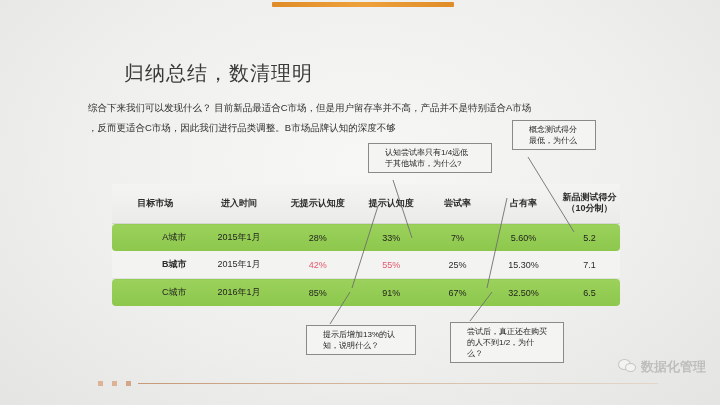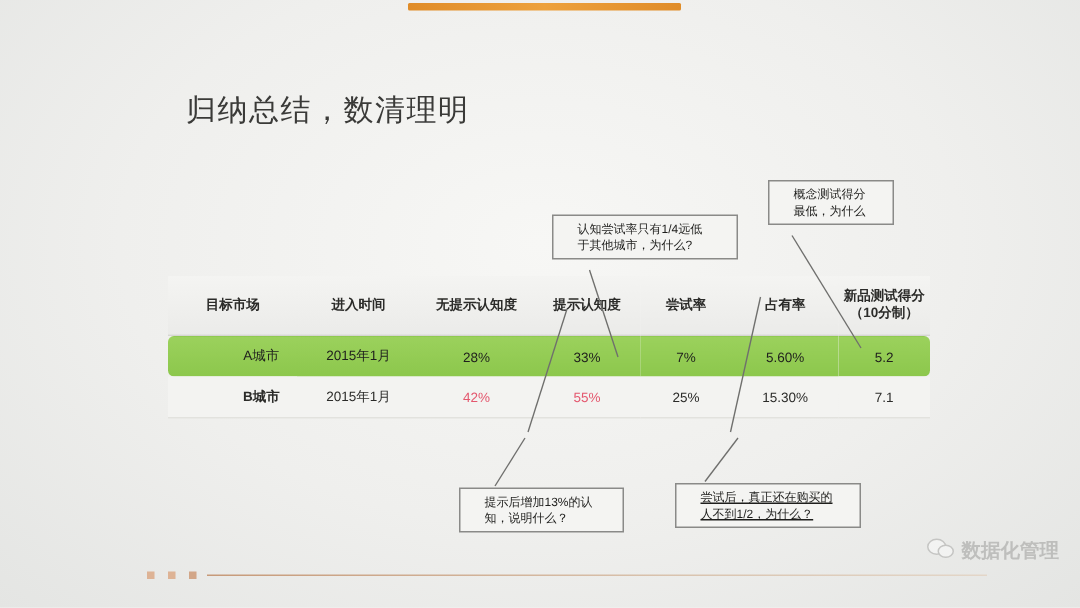--- a/index.html
+++ b/index.html
@@ -77,21 +77,21 @@
     border: 1px solid #8a8a88;
     font-size: 8px;
     line-height: 11px;
     color: #1e1e1c;
     padding: 3px 16px;
     z-index: 6;
   }
   .callout.c1 { left: 368px; top: 143px; width: 124px; }
   .callout.c2 { left: 512px; top: 120px; width: 84px; }
   .callout.c3 { left: 306px; top: 325px; width: 110px; }
-  .callout.c4 { left: 450px; top: 322px; width: 124px; text-decoration: underline; }
+  .callout.c4 { left: 450px; top: 322px; width: 114px; }
 
   
   .leaders {
     position: absolute;
     left: 0; top: 0;
     width: 720px; height: 405px;
     z-index: 5;
     pointer-events: none;
   }
 
@@ -208,20 +208,22 @@
 <body>
 
 <div id="slide">
 
   <div class="top-bar"></div>
 
 
   <div class="subtitle">归纳总结，数清理明</div>
 
   <div class="body-text">
+    <p>综合下来我们可以发现什么？ 目前新品最适合C市场，但是用户留存率并不高，产品并不是特别适合A市场</p>
+    <p>，反而更适合C市场，因此我们进行品类调整。B市场品牌认知的深度不够</p>
   </div>
 
   <svg class="leaders" viewBox="0 0 720 405" xmlns="http://www.w3.org/2000/svg">
     <line x1="393" y1="180" x2="412" y2="238" stroke="#6f6f6d" stroke-width="0.9"></line>
     <line x1="528" y1="157" x2="574" y2="232" stroke="#6f6f6d" stroke-width="0.9"></line>
     <line x1="330" y1="324" x2="350" y2="292" stroke="#6f6f6d" stroke-width="0.9"></line>
     <line x1="470" y1="321" x2="492" y2="292" stroke="#6f6f6d" stroke-width="0.9"></line>
     <line x1="378" y1="206" x2="352" y2="288" stroke="#6f6f6d" stroke-width="0.9"></line>
     <line x1="507" y1="198" x2="487" y2="288" stroke="#6f6f6d" stroke-width="0.9"></line>
   </svg>
@@ -268,20 +270,29 @@
         </tr>
         <tr class="plain">
           <td class="market">B城市</td>
           <td>2015年1月</td>
           <td class="v-pink">42%</td>
           <td class="v-pink">55%</td>
           <td>25%</td>
           <td>15.30%</td>
           <td>7.1</td>
         </tr>
+        <tr class="hl">
+          <td class="market">C城市</td>
+          <td>2016年1月</td>
+          <td>85%</td>
+          <td>91%</td>
+          <td class="v-orange">67%</td>
+          <td class="v-orange">32.50%</td>
+          <td>6.5</td>
+        </tr>
       </tbody>
     </table>
   </div>
 
   <div class="footer-dots">
     <span class="sq s1"></span>
     <span class="sq s2"></span>
     <span class="sq s3"></span>
   </div>
   <div class="footer-rule"></div>

